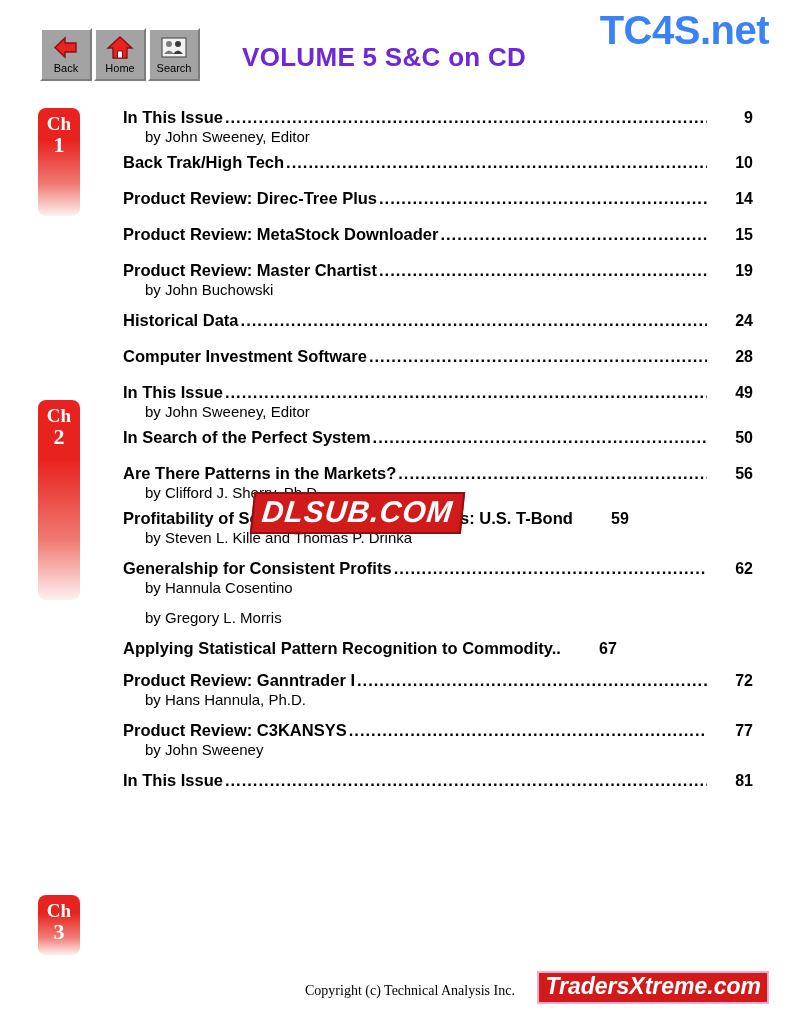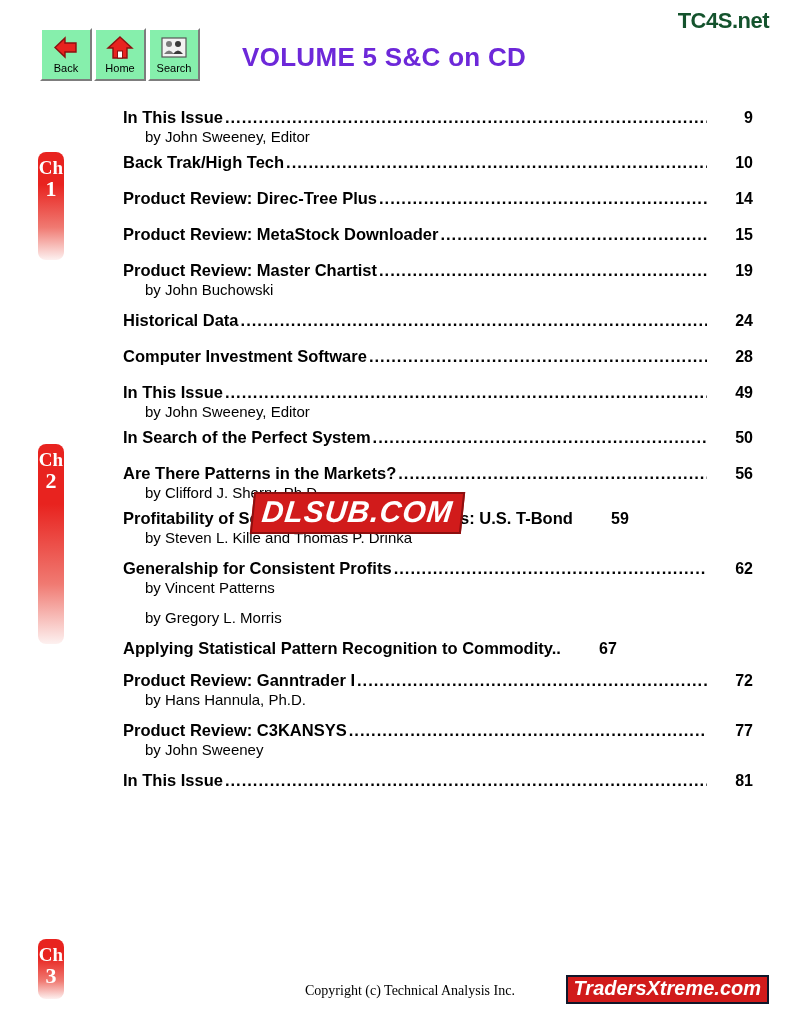--- a/index.html
+++ b/index.html
@@ -13,37 +13,37 @@
     font-family: "Liberation Sans", sans-serif;
     position: relative;
     overflow: hidden;
   }
 
   
   .brand {
     position: absolute;
     top: 8px;
     right: 22px;
-    font-size: 22px;
-    font-weight: bold;
-    color: #14532d;
+    font-size: 40px;
+    font-weight: bold;
+    color: #3b82f6;
     letter-spacing: -0.5px;
   }
 
   .toolbar {
     position: absolute;
     left: 40px;
     top: 28px;
     display: flex;
     gap: 2px;
   }
   .tb-btn {
     width: 52px;
     height: 53px;
-    background: #86efac;
+    background: #a3a3a3;
     border: 2px solid;
     border-color: #ffffff #7d7d7d #7d7d7d #ffffff;
     display: flex;
     flex-direction: column;
     align-items: center;
     justify-content: flex-start;
     padding-top: 2px;
     box-sizing: border-box;
     cursor: pointer;
   }
@@ -66,28 +66,27 @@
     font-size: 26px;
     font-weight: bold;
     color: #6d28d9;
     letter-spacing: 0.3px;
   }
 
   
   .ch-tab {
     position: absolute;
     left: 38px;
-    width: 26px;
+    width: 42px;
     border-radius: 8px;
     color: #ffffff;
     text-align: center;
     font-weight: bold;
     font-family: "Liberation Serif", serif;
     background: linear-gradient(to bottom, #e8231f 0%, #e8231f 30%, #f07a72 70%, #fdf1f0 100%);
-    margin-top: 44px;
   }
   .ch-tab .ch-word {
     font-size: 19px;
     padding-top: 6px;
     line-height: 20px;
   }
   .ch-tab .ch-num {
     font-size: 22px;
     line-height: 22px;
   }
@@ -154,26 +153,26 @@
     background: #d11b1b;
     border: 2px solid #8d0f0f;
     padding: 1px 8px 3px 8px;
     letter-spacing: 1px;
     transform: skewX(-6deg);
   }
   .wm-tx {
     position: absolute;
     right: 22px;
     bottom: 20px;
-    font-size: 20px;
+    font-size: 23px;
     font-weight: bold;
     font-style: italic;
     color: #ffffff;
     background: #d11b1b;
-    border: 2px solid #0f172a;
+    border: 2px solid #f9a8d4;
     padding: 0 6px 2px 6px;
   }
   .copyright {
     position: absolute;
     left: 305px;
     bottom: 25px;
     font-size: 14px;
     font-family: "Liberation Serif", serif;
     color: #000;
   }
@@ -326,21 +325,21 @@
     </div>
     <div class="entry-author">by Steven L. Kille and Thomas P. Drinka</div>
   </div>
 
   <div class="entry sp-md">
     <div class="entry-line">
       <span class="entry-title">Generalship for Consistent Profits</span>
       <span class="leader"></span>
       <span class="page-no">62</span>
     </div>
-    <div class="entry-author">by Vincent Patterns</div>
+    <div class="entry-author">by Hannula Cosentino</div>
   </div>
 
   <div class="entry sp-md">
     <div class="entry-author">by Gregory L. Morris</div>
   </div>
 
   <div class="entry sp-md">
     <div class="entry-line">
       <span class="entry-title">Applying Statistical Pattern Recognition to Commodity..</span>
       <span class="page-no" style="margin-left:12px;">67</span>

